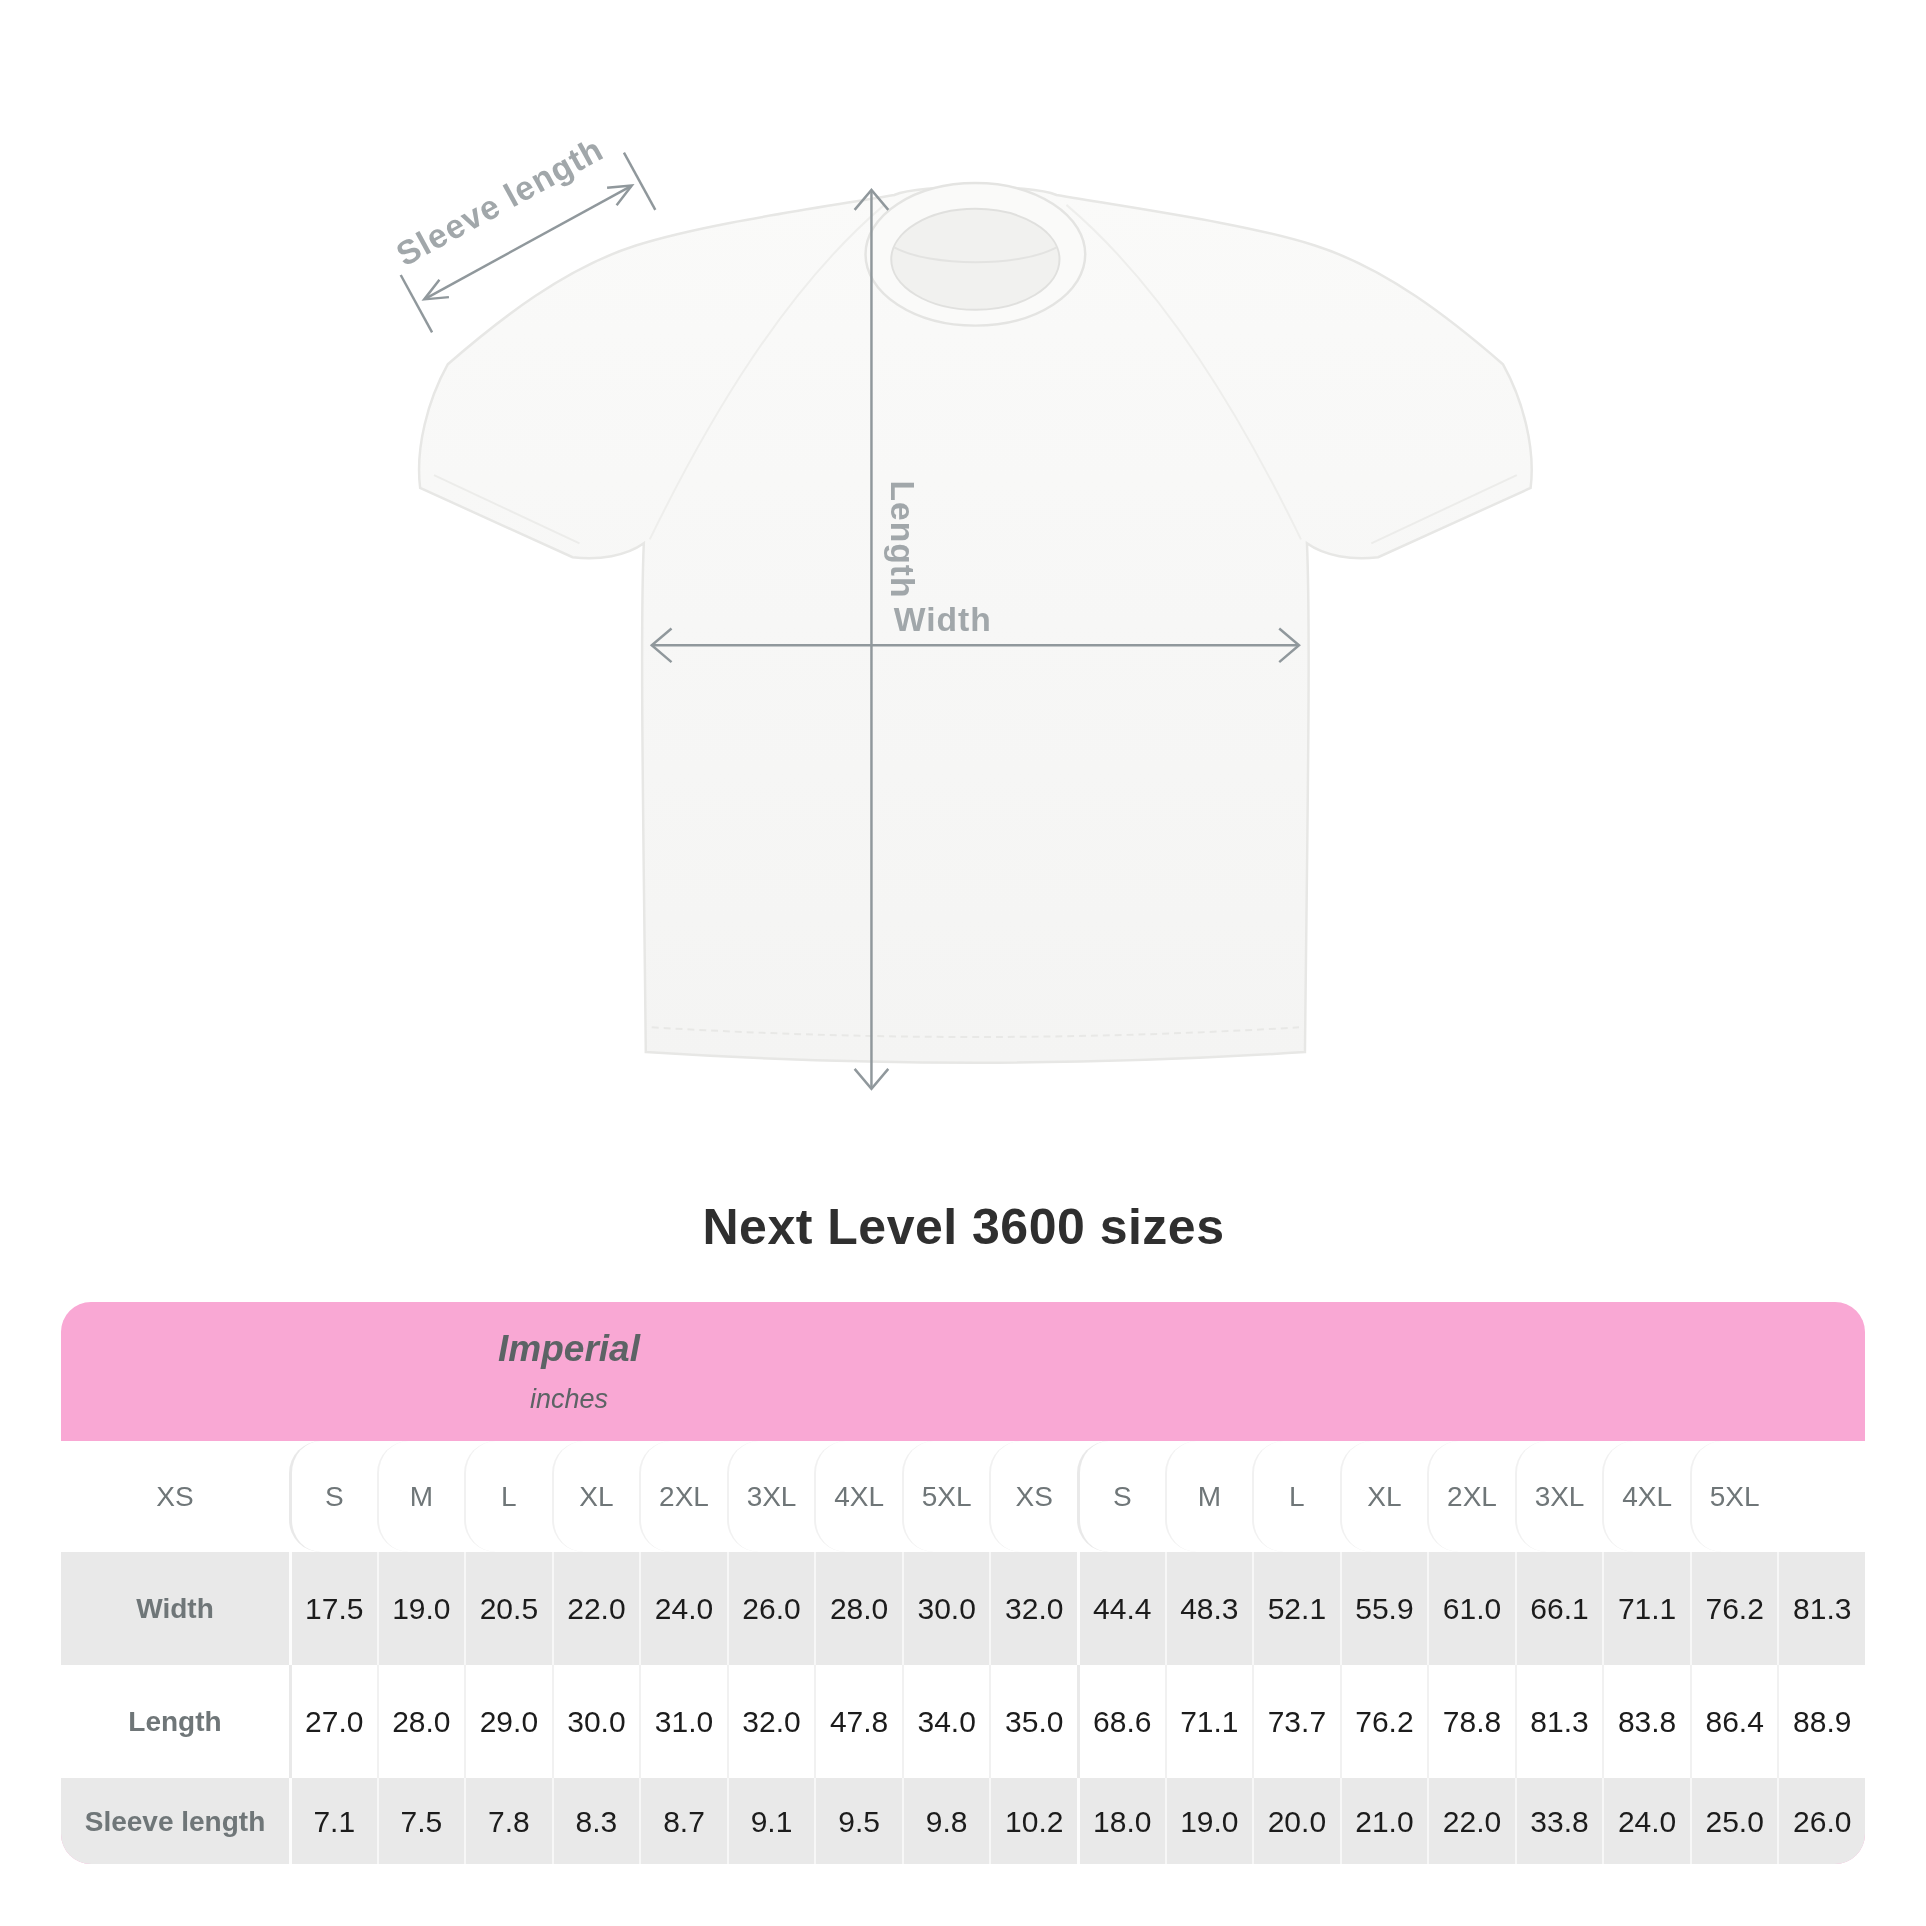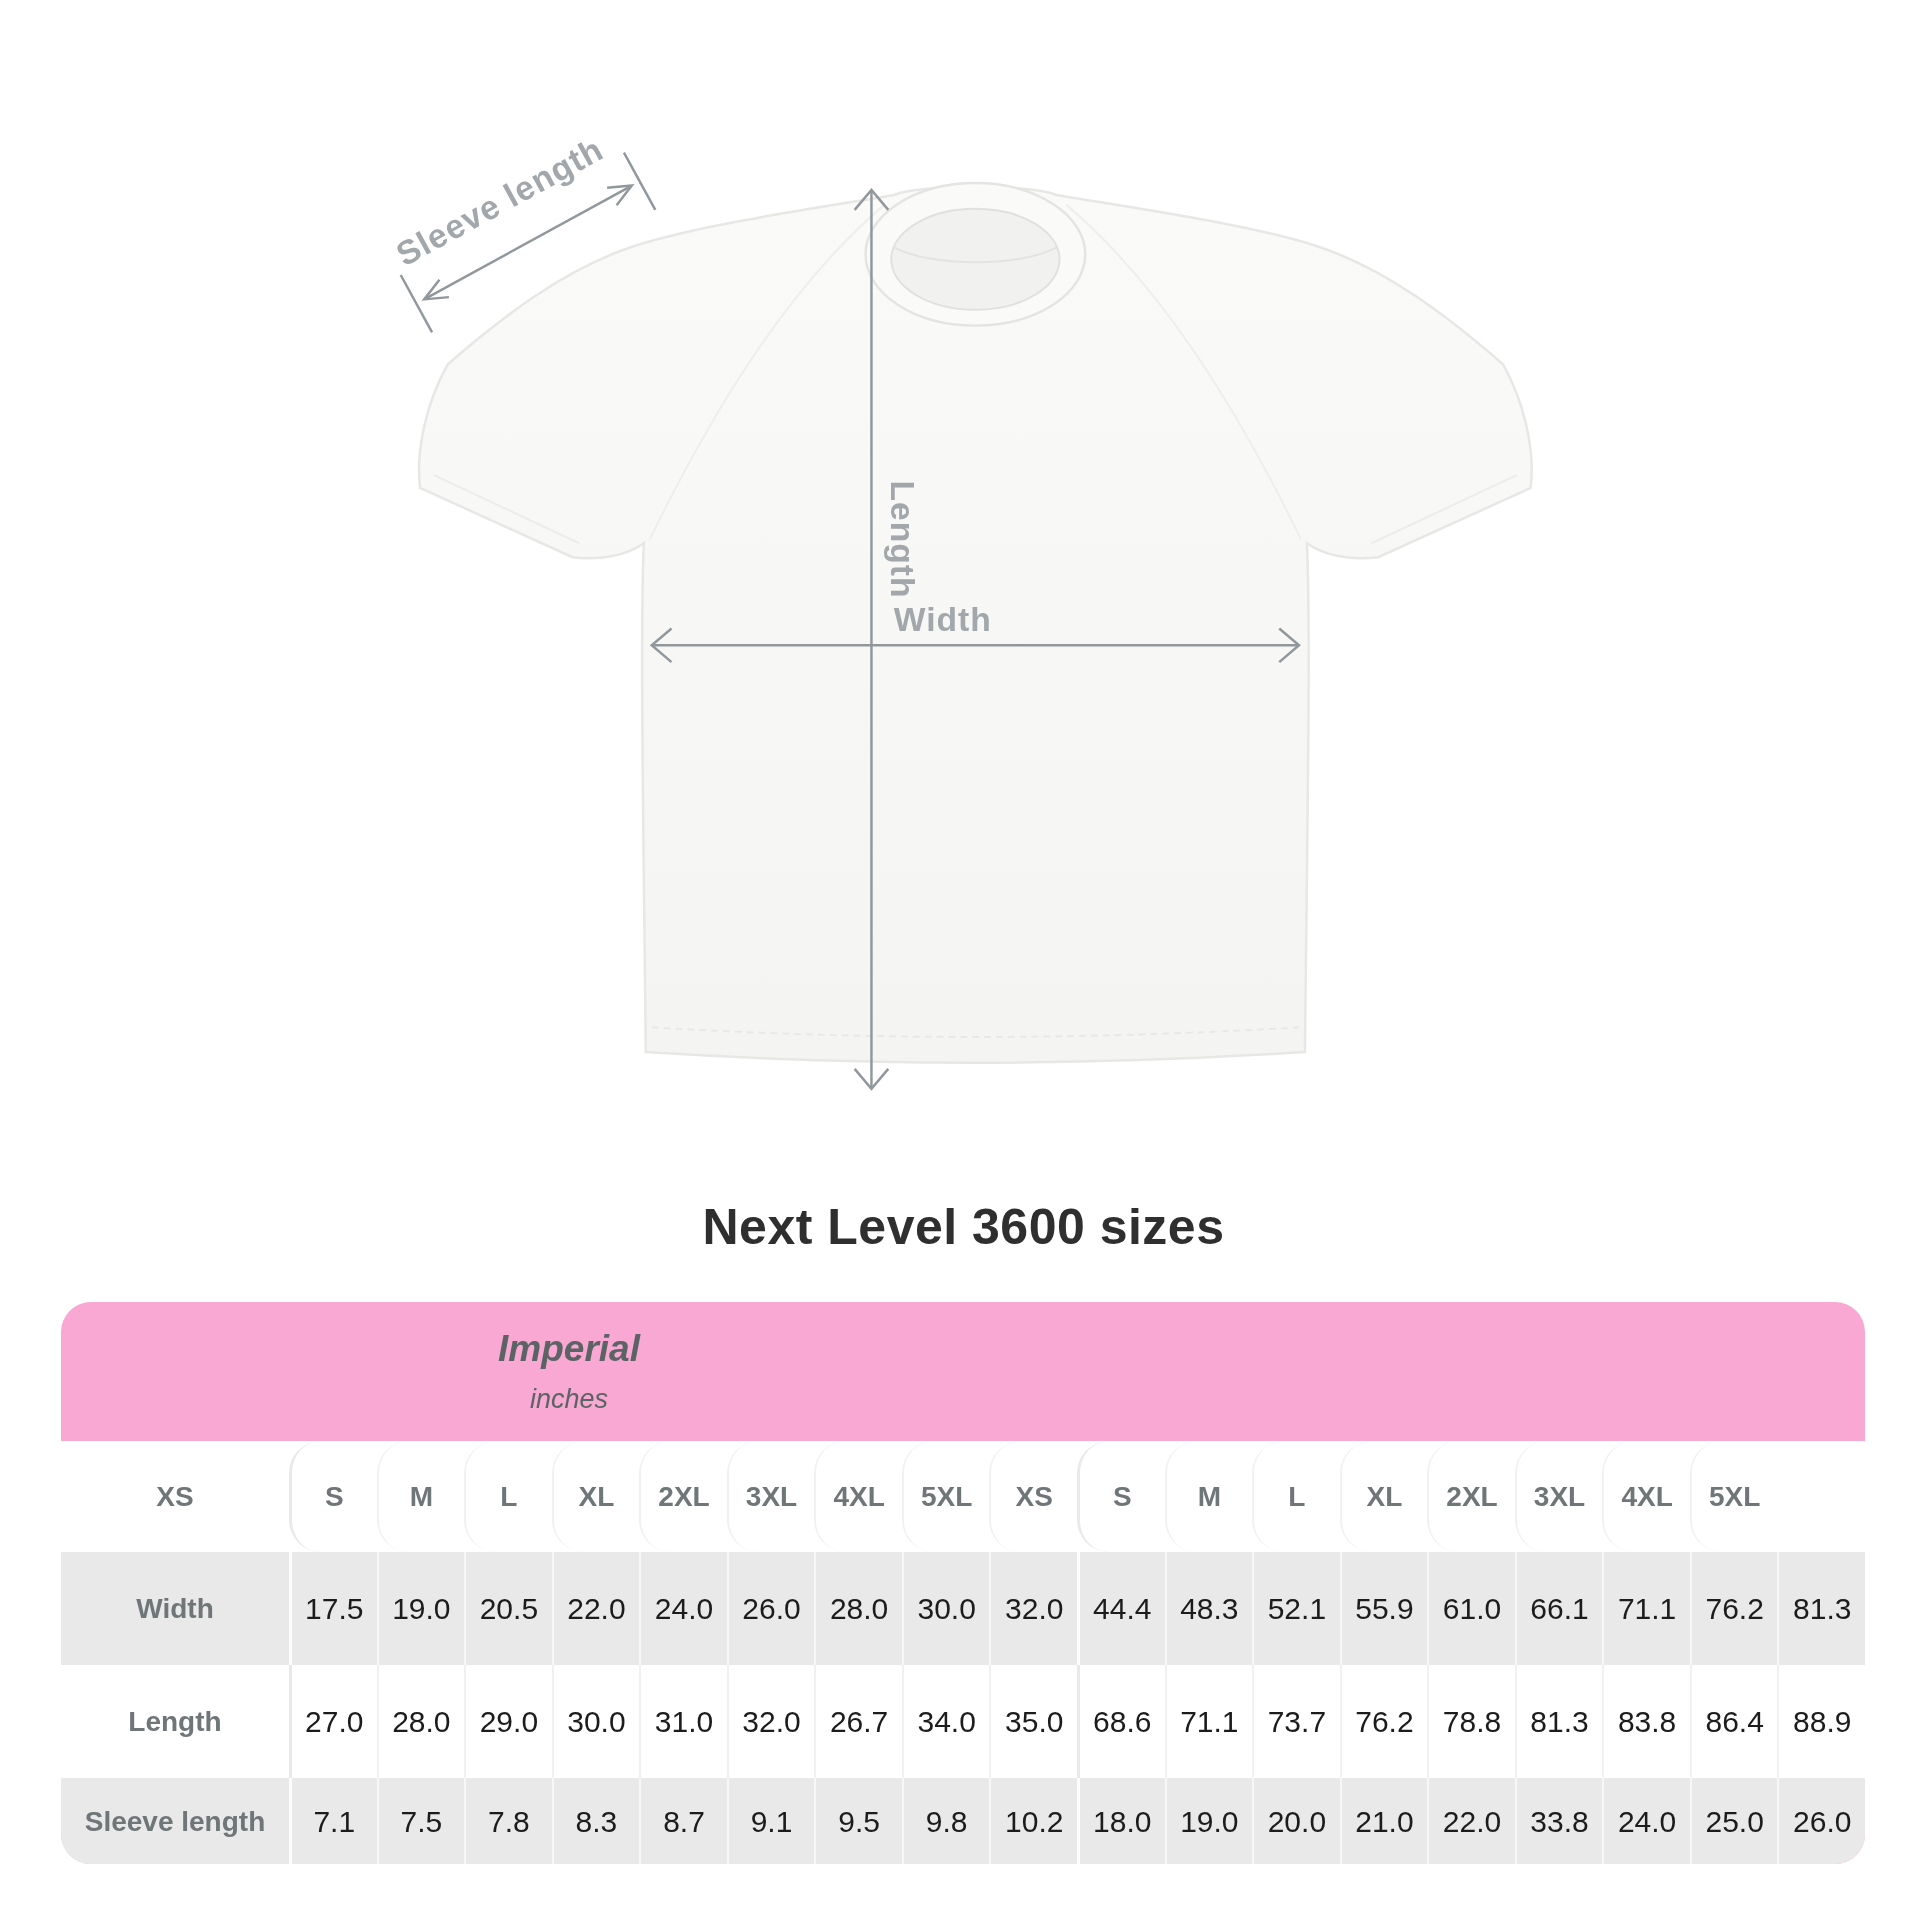--- a/index.html
+++ b/index.html
@@ -39,21 +39,21 @@
   }
   .trow.h-size{height:111px;background:#ffffff;}
   .trow.h-width{height:113px;background:#e9e9e9;}
   .trow.h-length{height:113px;background:#ffffff;}
   .trow.h-sleeve{height:87px;background:#e9e9e9;}
 
   .lbl,.cell,.size-cell{
     display:flex;align-items:center;justify-content:center;height:100%;
   }
   .lbl{font-size:28px;font-weight:bold;color:#6f7678;}
-  .size-cell{font-size:28px;font-weight:bold;color:#6f7678;border-radius:32px;}
+  .size-cell{font-size:28px;font-weight:normal;color:#6f7678;border-radius:32px;}
   .cell{font-size:30px;color:#1c1c1c;}
 
   
   .trow > div{border-left:2px solid rgba(0,0,0,0.055);}
   .trow > div:first-child{border-left:none;}
   .trow > div:nth-child(2),
   .trow > div:nth-child(11){border-left:3px solid rgba(0,0,0,0.085);}
   .trow.h-width > div, .trow.h-sleeve > div{border-left-color:rgba(255,255,255,0.65);}
   .trow.h-width > div:nth-child(2), .trow.h-width > div:nth-child(11),
   .trow.h-sleeve > div:nth-child(2), .trow.h-sleeve > div:nth-child(11){border-left-color:rgba(255,255,255,0.9);}
@@ -191,21 +191,21 @@
     </div>
 
   <div class="trow h-length">
     <div class="lbl">Length</div>
   <div class="cell">27.0</div>
       <div class="cell">28.0</div>
       <div class="cell">29.0</div>
       <div class="cell">30.0</div>
       <div class="cell">31.0</div>
       <div class="cell">32.0</div>
-      <div class="cell">26.7</div>
+      <div class="cell">47.8</div>
       <div class="cell">34.0</div>
       <div class="cell">35.0</div>
       <div class="cell">68.6</div>
       <div class="cell">71.1</div>
       <div class="cell">73.7</div>
       <div class="cell">76.2</div>
       <div class="cell">78.8</div>
       <div class="cell">81.3</div>
       <div class="cell">83.8</div>
       <div class="cell">86.4</div>

